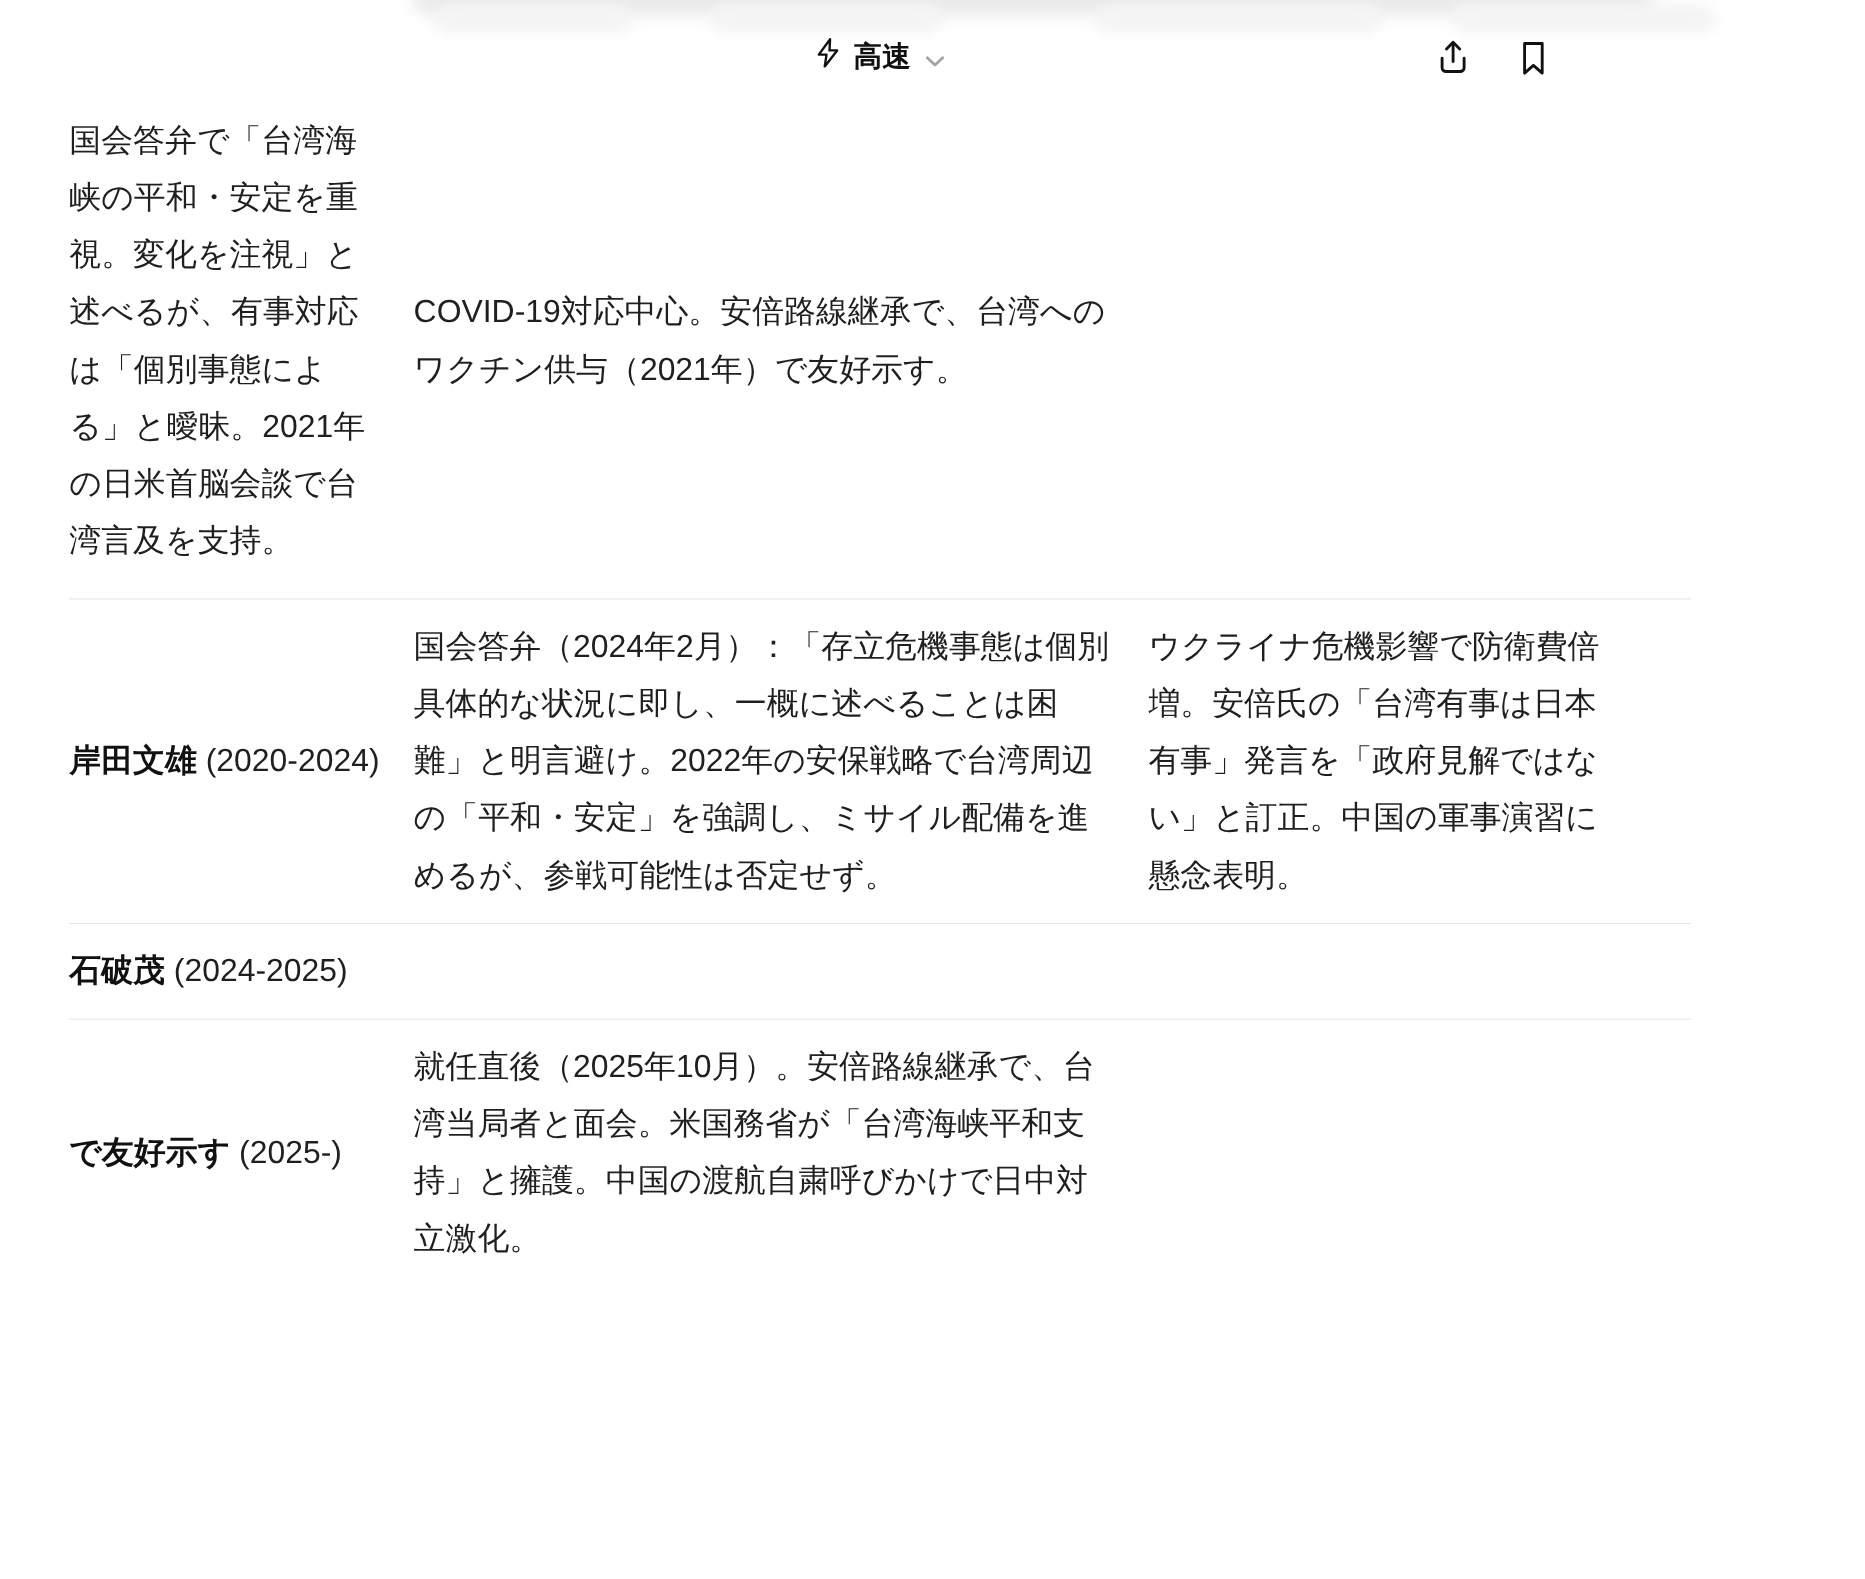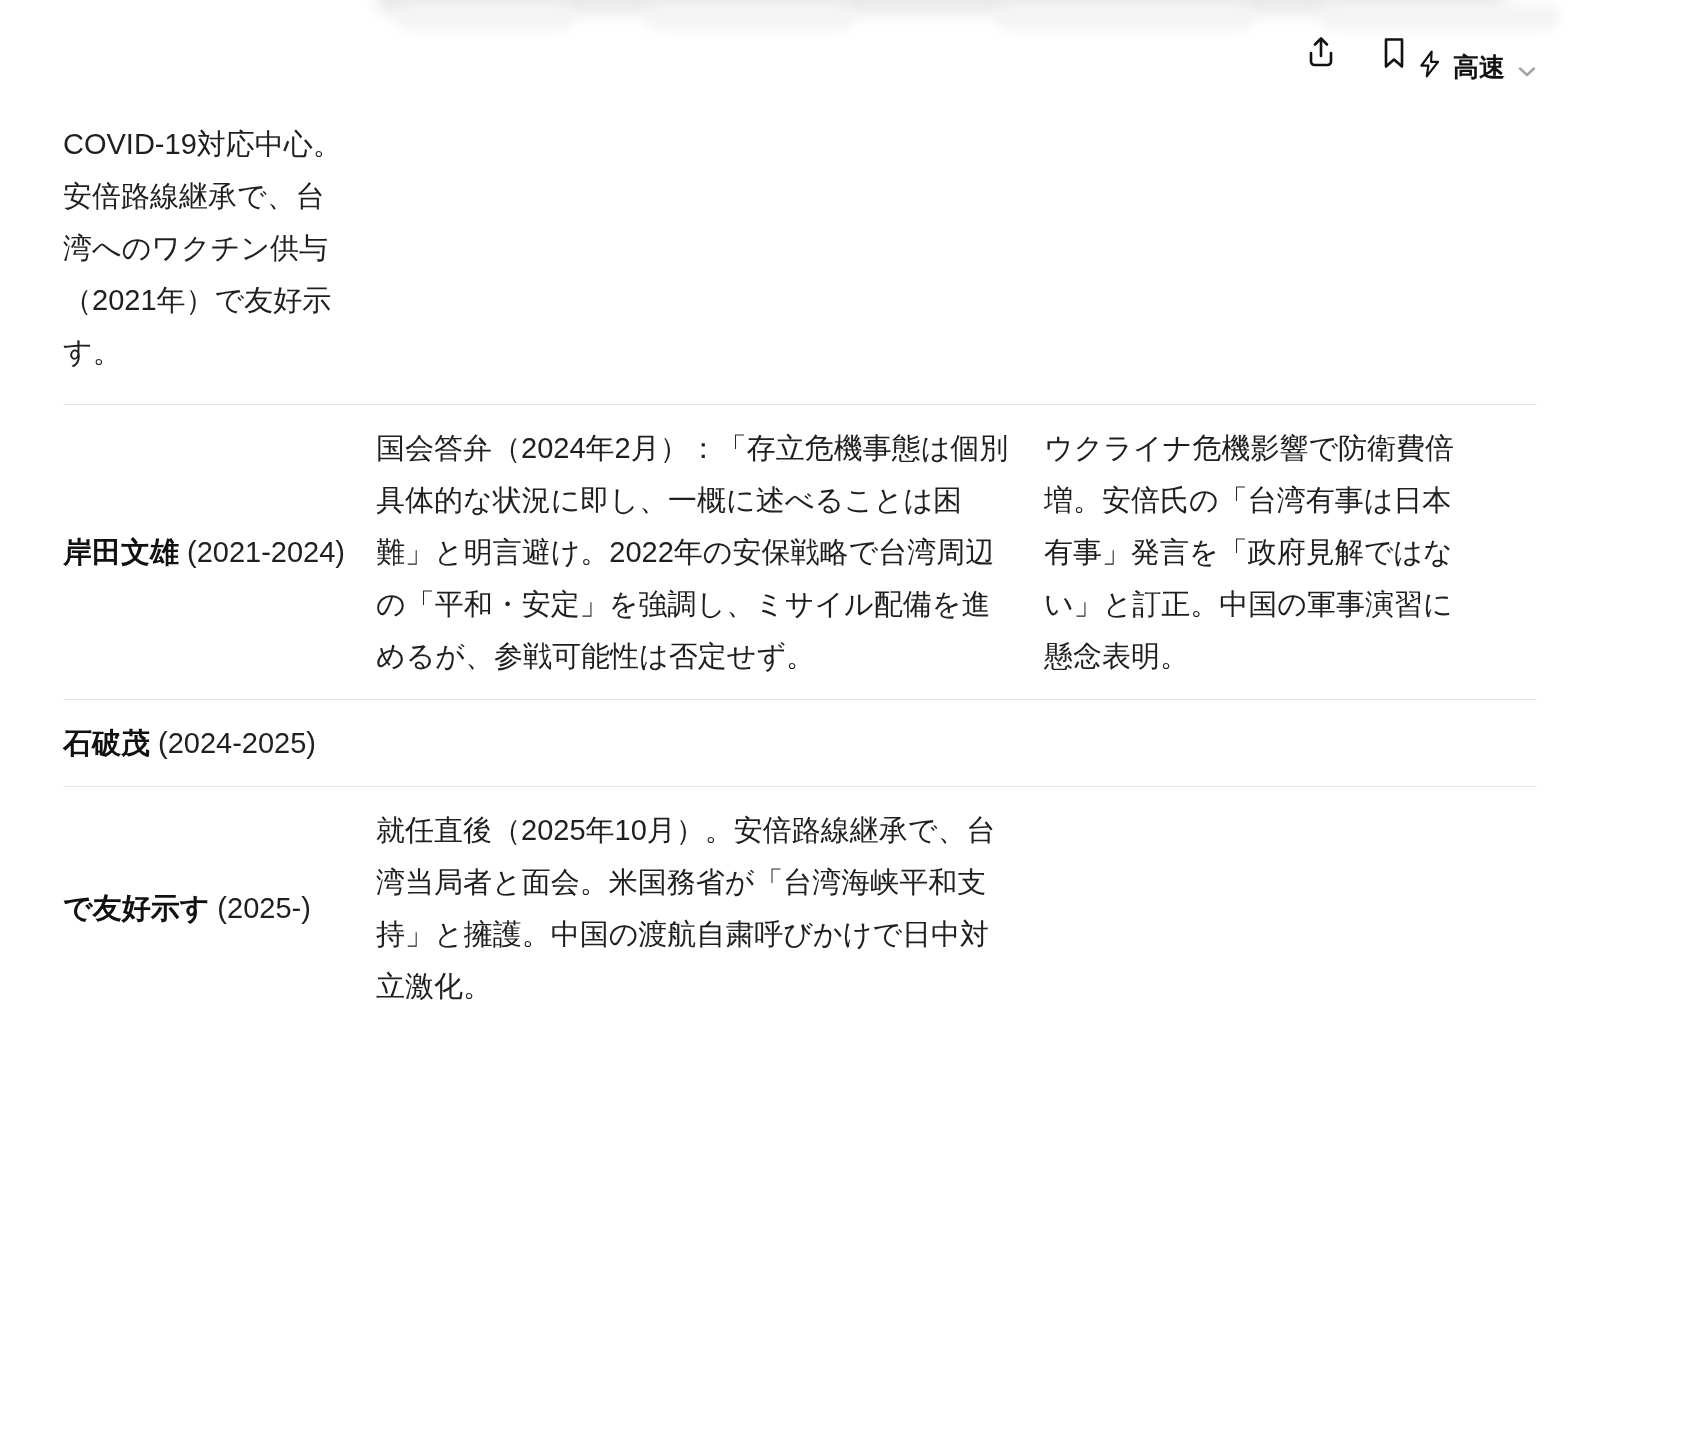--- a/index.html
+++ b/index.html
@@ -27,23 +27,23 @@
   }
   .rb1 { left:395px;  width:180px; }
   .rb2 { left:645px;  width:210px; }
   .rb3 { left:995px;  width:260px; }
   .rb4 { left:1320px; width:240px; }
 
   header {
     position: relative;
     width: 1474px;
     margin-left: 63px;
-    padding-top: 52px;
+    padding-top: 36px;
     display: flex;
-    justify-content: flex-end;
+    justify-content: center;
   }
   .mode-selector {
     display: inline-flex;
     align-items: center;
     gap: 10px;
     font-size: 26px;
     font-weight: 700;
     color: #111;
     cursor: pointer;
     user-select: none;
@@ -138,28 +138,31 @@
             <path d="M7 3.5 h16 v27 l-8 -7 -8 7 Z"></path>
           </svg>
         </span>
       </button>
     </div>
   </header>
 
   <main class="table">
 
     <section class="row">
+      <div class="cell statement-cell">
+        <span>国会答弁で「台湾海峡の平和・安定を重視。変化を注視」と述べるが、有事対応は「個別事態による」と曖昧。2021年の日米首脳会談で台湾言及を支持。</span>
+      </div>
       <div class="cell context-cell">
         <span>COVID-19対応中心。安倍路線継承で、台湾へのワクチン供与（2021年）で友好示す。</span>
       </div>
     </section>
 
     <section class="row">
       <div class="cell name-cell">
-        <span class="pm-name">岸田文雄</span><span class="pm-term">(2021-2024)</span>
+        <span class="pm-name">岸田文雄</span><span class="pm-term">(2020-2024)</span>
       </div>
       <div class="cell statement-cell">
         <span>国会答弁（2024年2月）：「存立危機事態は個別具体的な状況に即し、一概に述べることは困難」と明言避け。2022年の安保戦略で台湾周辺の「平和・安定」を強調し、ミサイル配備を進めるが、参戦可能性は否定せず。</span>
       </div>
       <div class="cell context-cell">
         <span>ウクライナ危機影響で防衛費倍増。安倍氏の「台湾有事は日本有事」発言を「政府見解ではない」と訂正。中国の軍事演習に懸念表明。</span>
       </div>
     </section>
 
     <section class="row">

